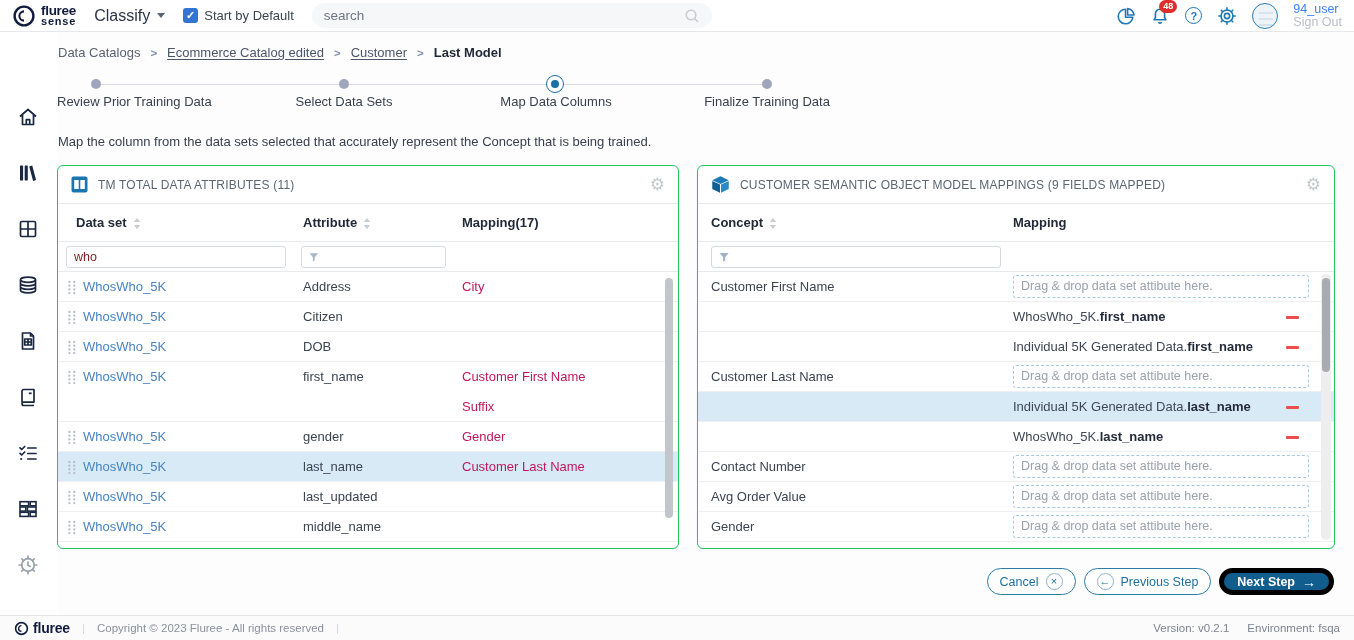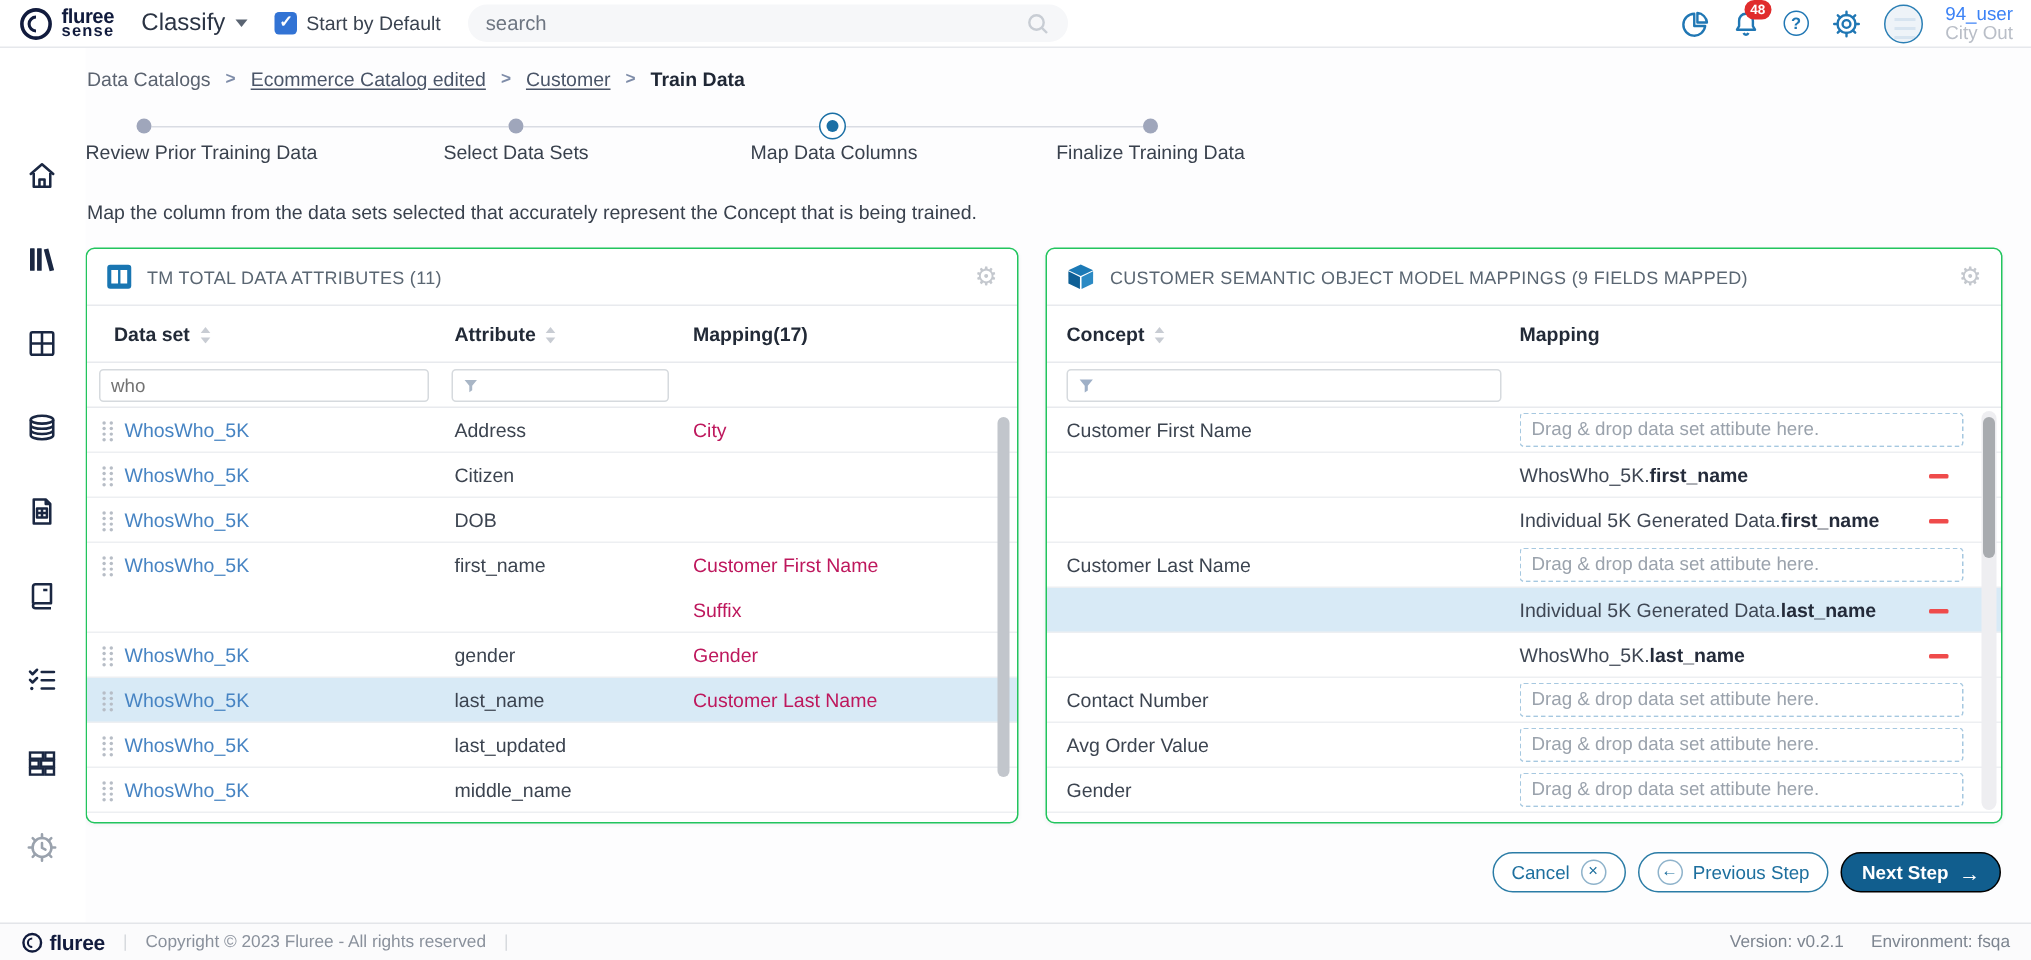--- a/index.html
+++ b/index.html
@@ -55,21 +55,21 @@
   .panel{position:absolute;top:165px;background:#fff;border:1px solid #22c55e;border-radius:6px;box-shadow:0 1px 3px rgba(20,30,50,.05)}
   #left-panel{left:57px;width:622px;height:384px}
   #right-panel{left:697px;width:638px;height:384px}
   .panel-head{position:absolute;top:0;left:0;right:0;height:38px;border-bottom:1px solid #e8eaee;display:flex;align-items:center;padding:0 13px;gap:10px}
   .panel-title{flex:1;font-size:12px;color:#5a6672;letter-spacing:.2px}
   .panel-gear{color:#c4c8ce;font-size:17px;line-height:1;cursor:pointer}
   .col-head{position:absolute;top:38px;left:0;right:0;height:38px;border-bottom:1px solid #e8eaee}
   .col-label{position:absolute;top:0;line-height:38px;font-size:13px;font-weight:700;color:#222a37;display:flex;align-items:center;gap:6px;cursor:pointer}
   .filter-row{position:absolute;top:76px;left:0;right:0;height:30px;border-bottom:1px solid #e8eaee}
   .f-input{position:absolute;top:4px;height:22px;border:1px solid #d6dade;border-radius:3px;background:#fff;display:flex;align-items:center;padding:0 7px;gap:6px}
-  .f-input input{border:none;outline:none;background:transparent;font-size:12.5px;color:#737373;width:100%;font-family:inherit}
+  .f-input input{border:none;outline:none;background:transparent;font-size:12.5px;color:#7f1d1d;width:100%;font-family:inherit}
   .panel-body{position:absolute;top:106px;left:0;right:0;bottom:0;overflow:hidden}
 
   .lrow,.rrow{position:relative;height:30px;border-bottom:1px solid #edeff2}
   .lrow.tall{height:60px}
   .lrow.hl,.rrow.hl{background:#d8eaf6}
   .handle{position:absolute;left:9px;top:8px;cursor:grab;display:flex}
   .cell{position:absolute;top:0;line-height:30px;font-size:13px;color:#3c4450;white-space:nowrap}
   .c-ds{left:25px;color:#4784c3;cursor:pointer}
   .c-attr{left:245px}
   .c-map{position:absolute;left:404px;top:0}
@@ -82,21 +82,21 @@
   .minus{position:absolute;left:588px;top:14px;width:13px;height:2.5px;background:#ef4b4b;border-radius:1px;cursor:pointer}
 
   .lscroll{position:absolute;right:5px;top:112px;width:8px;height:240px;border-radius:4px;background:#c2c6cc;z-index:3}
   .rtrack{position:absolute;right:3px;top:108px;width:10px;height:266px;border-radius:5px;background:#eeeef1;z-index:3}
   .rthumb{position:absolute;right:1px;top:4px;width:8px;height:94px;border-radius:4px;background:#a8abaf}
 
   
   .actions{position:absolute;top:568px;right:20px;display:flex;gap:8px;align-items:center}
   .btn{height:27px;border-radius:14px;display:flex;align-items:center;gap:7px;padding:0 12px;font-size:12.5px;font-family:inherit;cursor:pointer}
   .btn.ghost{background:#fff;border:1px solid #2b7ca6;color:#1d6f9e}
-  .btn.solid{background:#115e8e;border:1px solid #000000;color:#fff;font-weight:600;padding:0 13px}
+  .btn.solid{background:#115e8e;border:5px solid #000000;color:#fff;font-weight:600;padding:0 13px}
   .circ{width:17px;height:17px;border-radius:50%;border:1px solid #8fb3cb;display:flex;align-items:center;justify-content:center;font-size:11px;color:#1d6f9e;line-height:1}
   .btn .arr{font-size:14px;line-height:1}
 
   
   .footer{position:absolute;left:0;right:0;top:615px;height:25px;border-top:1px solid #e3e5e9;background:#fbfbfc;display:flex;align-items:center;padding:0 14px;gap:12px;font-size:11.5px;color:#8a919c;z-index:5}
   .f-logo{display:flex;align-items:center;gap:4px;font-weight:800;font-size:14px;color:#111b3d;letter-spacing:-.2px}
   .f-sep{color:#d5d8dd}
   .f-right{margin-left:auto;display:flex;gap:18px;font-size:11.5px;color:#7d8590}
 </style>
 </head>
@@ -148,21 +148,21 @@
       <span class="tb-icon">
         <svg width="20" height="20" viewBox="0 0 20 20" fill="none" stroke="#2077b4" stroke-width="1.6" stroke-linecap="round">
           <circle cx="10" cy="10" r="6"></circle>
             <circle cx="10" cy="10" r="2.6"></circle>
           <path d="M10 4V1.8M10 18.2V16M4 10H1.8M18.2 10H16M5.76 5.76L4.2 4.2M15.8 15.8l-1.56-1.56M5.76 14.24L4.2 15.8M15.8 4.2l-1.56 1.56"></path>
         </svg>
       </span>
       <span class="avatar"></span>
       <span class="user-block">
         <div class="user-name">94_user</div>
-        <div class="sign-out">City Out</div>
+        <div class="sign-out">Sign Out</div>
       </span>
     </div>
   </header>
 
   <nav class="sidebar">
     <div class="side-item" style="top:72px">
       <svg width="24" height="24" viewBox="0 0 24 24" fill="none" stroke="#1a2742" stroke-width="1.7" stroke-linecap="round" stroke-linejoin="round">
         <path d="M4.5 11L12 4.5 19.5 11M6.5 9.5V19.5h11V9.5M10.3 19.5v-4.8h3.4v4.8"></path>
       </svg>
     </div>
@@ -225,21 +225,21 @@
     </div>
   </nav>
 
   <div class="breadcrumb">
     <span>Data Catalogs</span>
     <span class="bc-sep">&gt;</span>
     <span class="bc-link">Ecommerce Catalog edited</span>
     <span class="bc-sep">&gt;</span>
     <span class="bc-link">Customer</span>
     <span class="bc-sep">&gt;</span>
-    <span class="bc-current">Train Data</span>
+    <span class="bc-current">Last Model</span>
   </div>
 
   <div class="stepper">
     <div class="sline" style="left:44px;width:238px"></div>
     <div class="sline" style="left:292px;width:201px"></div>
     <div class="sline" style="left:503px;width:202px"></div>
     <div class="sdot" style="left:34px"></div>
     <div class="sdot" style="left:282px"></div>
     <div class="sring" style="left:489px"></div>
     <div class="sdot active" style="left:494px"></div>

